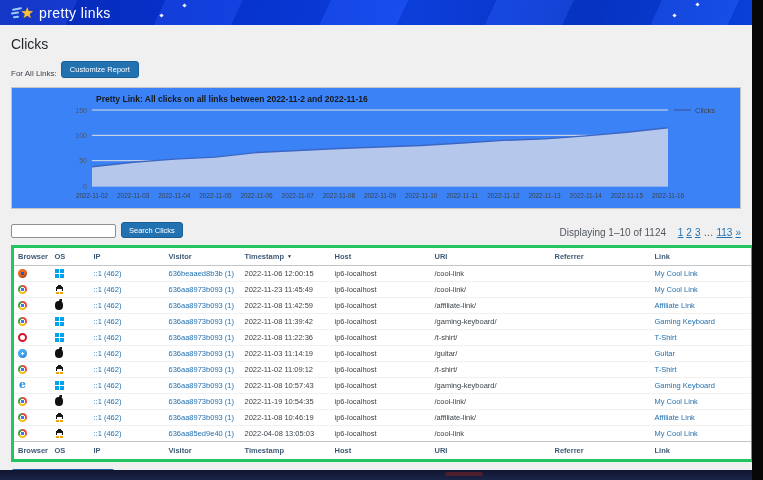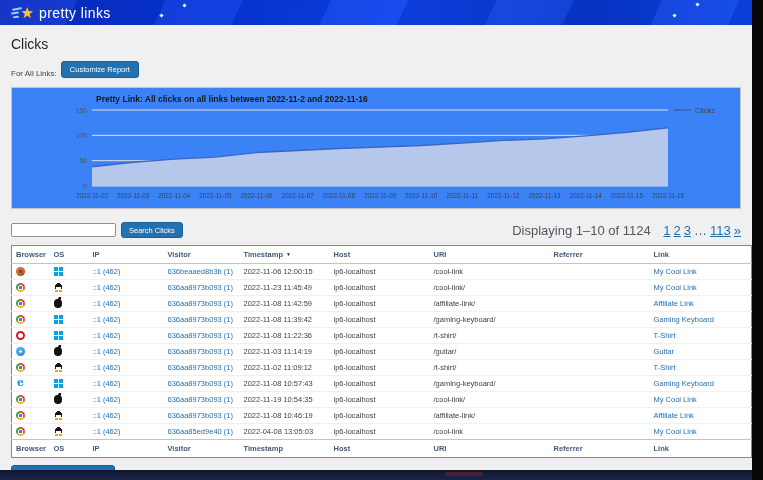--- a/index.html
+++ b/index.html
@@ -37,32 +37,32 @@
     font-size:7.5px;padding:3px 8px;cursor:pointer;text-decoration:none;font-family:"Liberation Sans",sans-serif}
 
   .panel{background:#3b82f6;border:1px solid #c3c4c7}
   .chart-panel{height:122px;margin-bottom:13px}
   .chart-panel svg{display:block}
   .c-title{font:bold 8.5px "Liberation Sans",sans-serif;fill:#16181b}
   .c-ylab{font:7px "Liberation Sans",sans-serif;fill:#50575e}
   .c-xlab{font:6.4px "Liberation Sans",sans-serif;fill:#3c434a}
   .c-legend-text{font:7.5px "Liberation Sans",sans-serif;fill:#444}
 
-  .toolbar{display:flex;align-items:center;margin-bottom:7px}
+  .toolbar{display:flex;align-items:flex-end;margin-bottom:7px}
   .search-input{width:105px;height:14px;border:1px solid #8c8f94;border-radius:2px;background:#fff;
     font-size:8px;padding:0 3px;color:#2c3338}
   .search-btn{margin-left:5px;padding:2.5px 7px}
   .spacer{flex:1}
-  .paging{font-size:13px;color:#50575e;white-space:nowrap}
+  .paging{font-size:10px;color:#50575e;white-space:nowrap}
   .paging .pg-links{margin-left:6px}
   .pg-link{color:#2271b1;text-decoration:underline;margin-left:3px}
   .pg-ellipsis{color:#50575e;margin-left:3px}
 
   table.clicks{width:740px;border-collapse:collapse;table-layout:fixed;background:#fff;
-    border:1px solid #22c55e;font-size:7.5px;color:#3c434a}
+    border:3px solid #22c55e;font-size:7.5px;color:#3c434a}
   table.clicks th{font-size:7.5px;font-weight:bold;color:#3f5a76;text-align:left;padding:4px 4px;
     border-bottom:1px solid #c3c4c7;height:17px}
   table.clicks tfoot th{border-bottom:none;border-top:1px solid #c3c4c7}
   table.clicks td{padding:0 4px;height:16px;border-bottom:1px solid #f0f0f1;vertical-align:middle;
     white-space:nowrap;overflow:hidden}
   table.clicks tbody tr:last-child td{border-bottom:none}
   a.tlink{color:#2271b1;text-decoration:none}
   .sort-arrow{font-size:5px;color:#23282d;margin-left:3px;vertical-align:1px}
 
   .actions{display:flex;align-items:flex-start;margin-top:7px}

